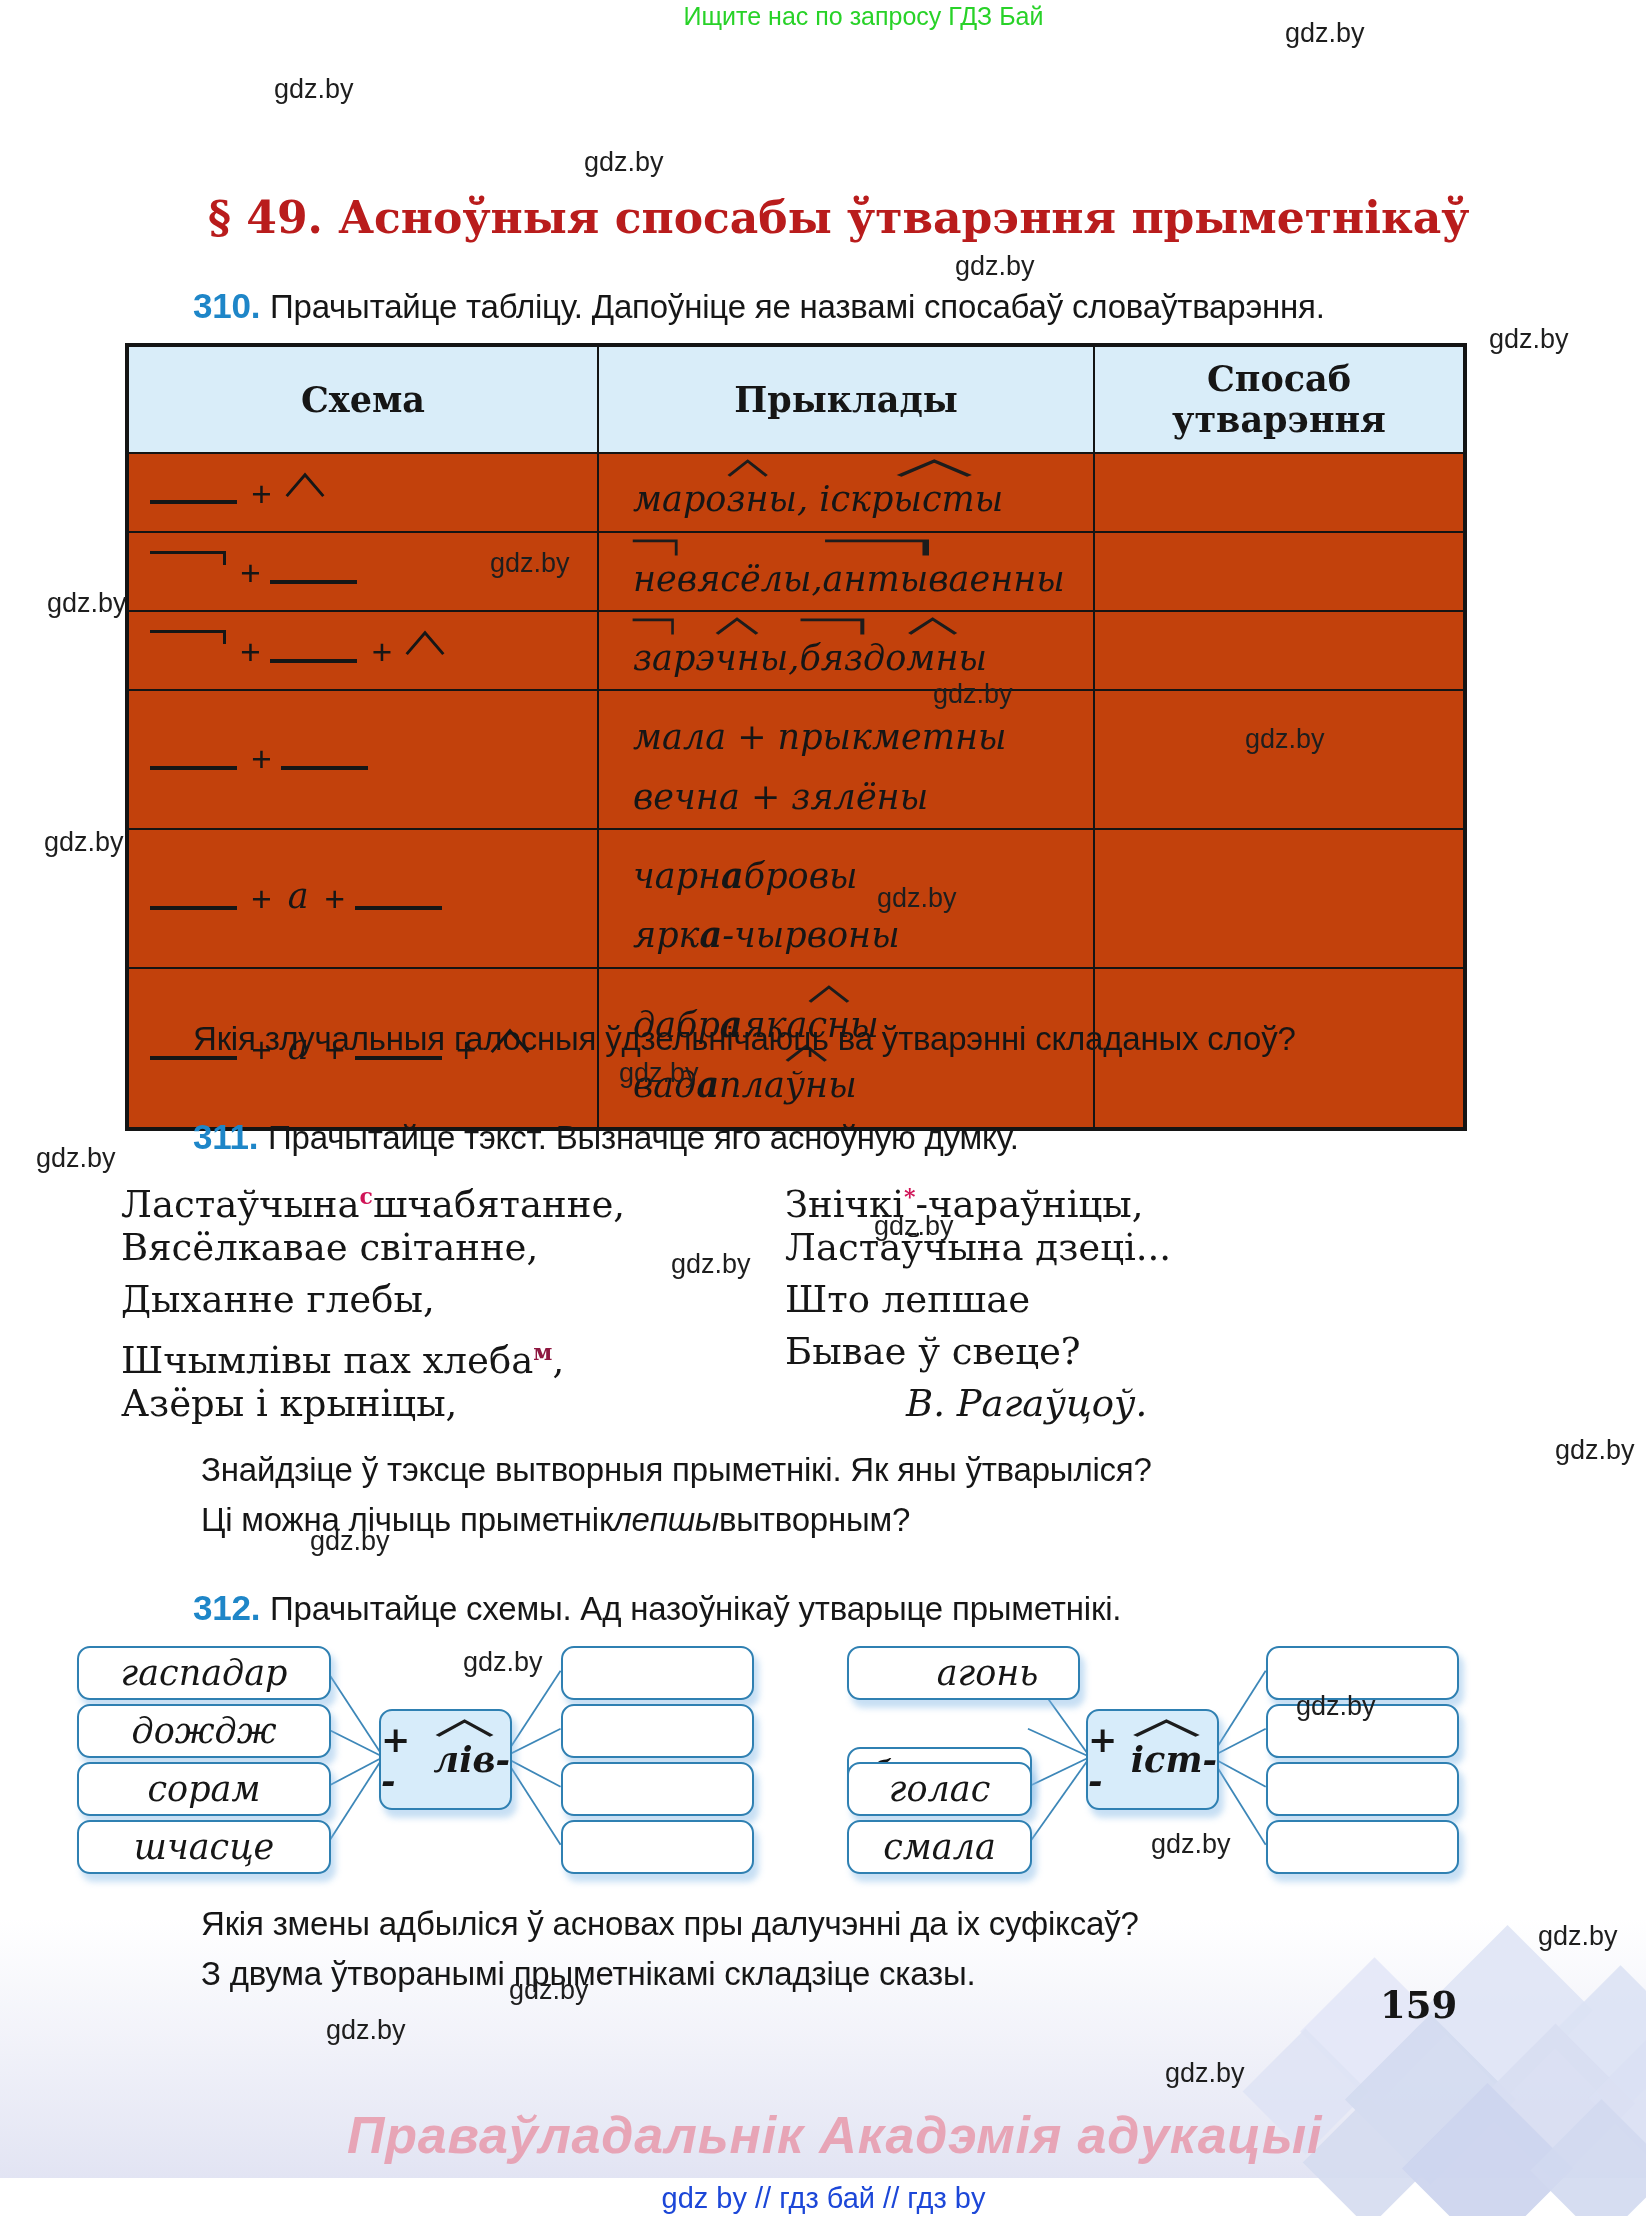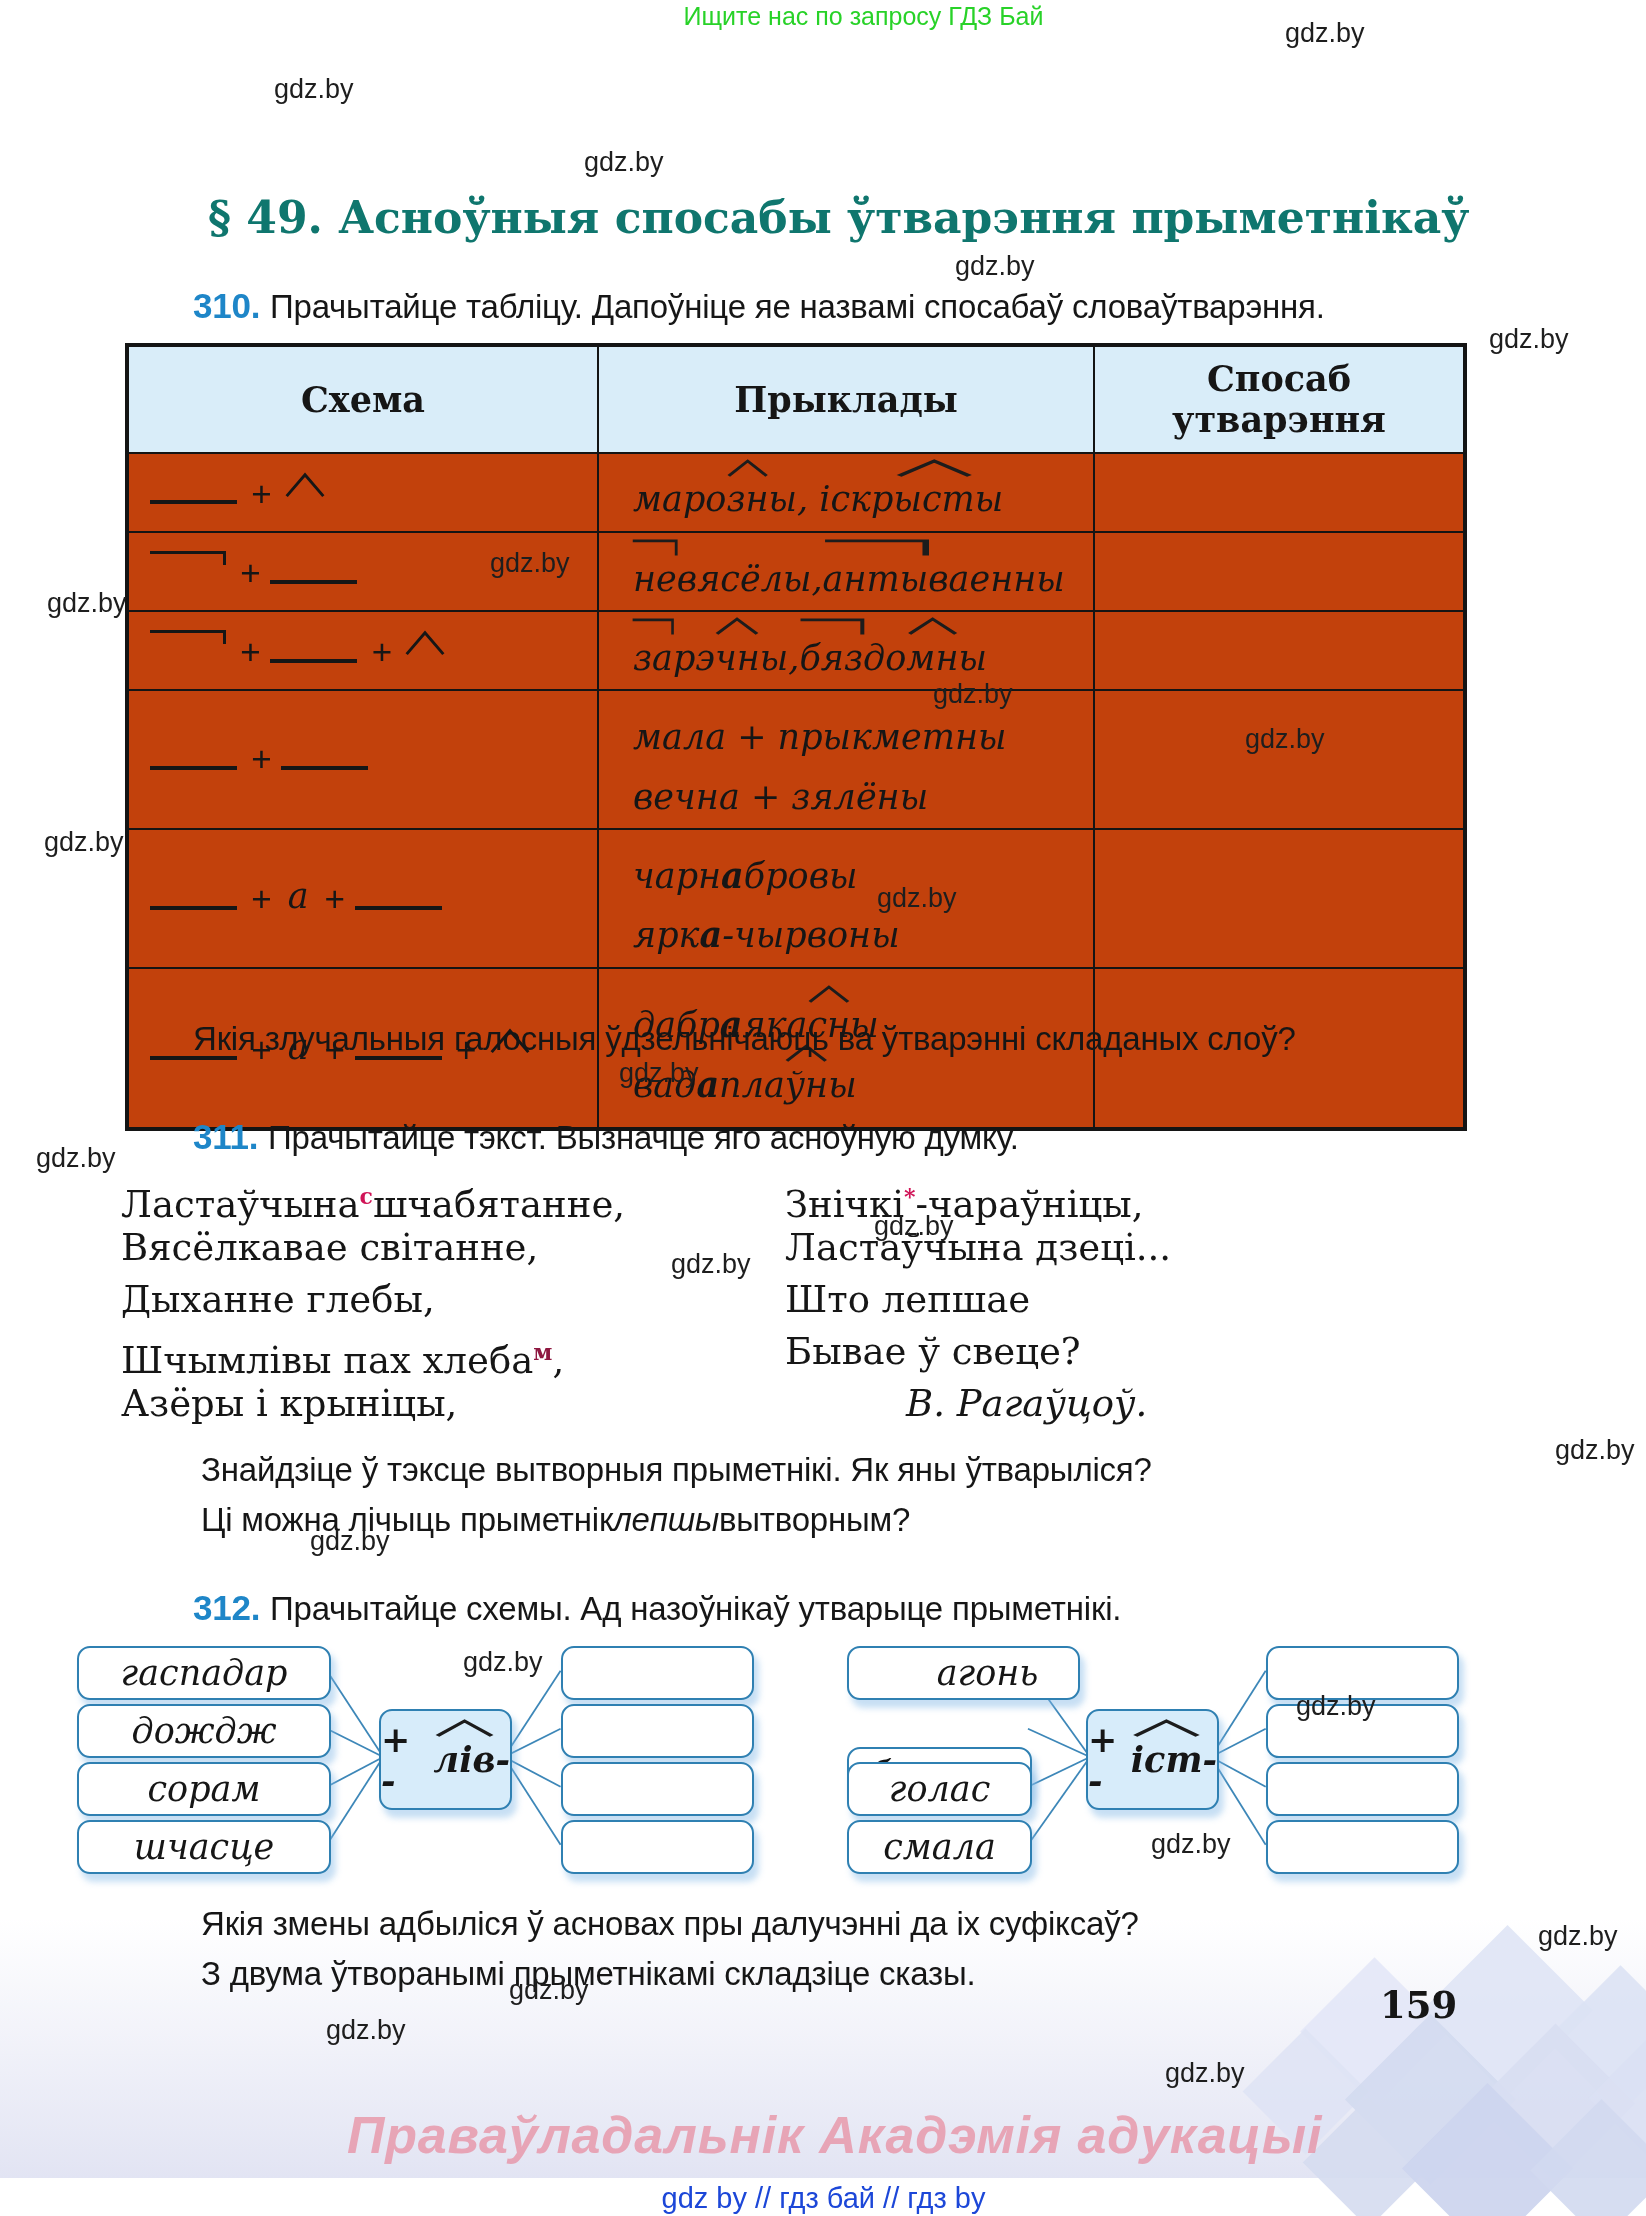--- a/index.html
+++ b/index.html
@@ -8,21 +8,21 @@
 
   
   .wm{position:absolute;font-size:27px;color:#1e1e1e;white-space:nowrap;z-index:30;}
 
   
   .banner{position:absolute;top:1.6px;left:0;width:100%;text-align:center;
           font-size:25px;color:#28d228;z-index:10;padding-left:40px;}
 
   
   .title{position:absolute;left:208px;top:192px;width:1290px;
-         font-family:"DejaVu Serif",serif;font-weight:700;font-size:44px;color:#0f766e;z-index:5;}
+         font-family:"DejaVu Serif",serif;font-weight:700;font-size:44px;color:#b91c1c;z-index:5;}
 
   
   .instr{position:absolute;font-size:33px;letter-spacing:-0.2px;line-height:1.25;z-index:5;}
   .instr .num{color:#1e86c8;font-weight:700;font-size:35px;padding-right:9.7px;}
 
   .q{position:absolute;font-size:33px;letter-spacing:-0.2px;line-height:1.5;z-index:5;}
 
   
   table.scheme{position:absolute;left:125px;top:343px;width:1338px;border-collapse:collapse;
                table-layout:fixed;border:4px solid #141414;z-index:5;background:#c2410c;}

